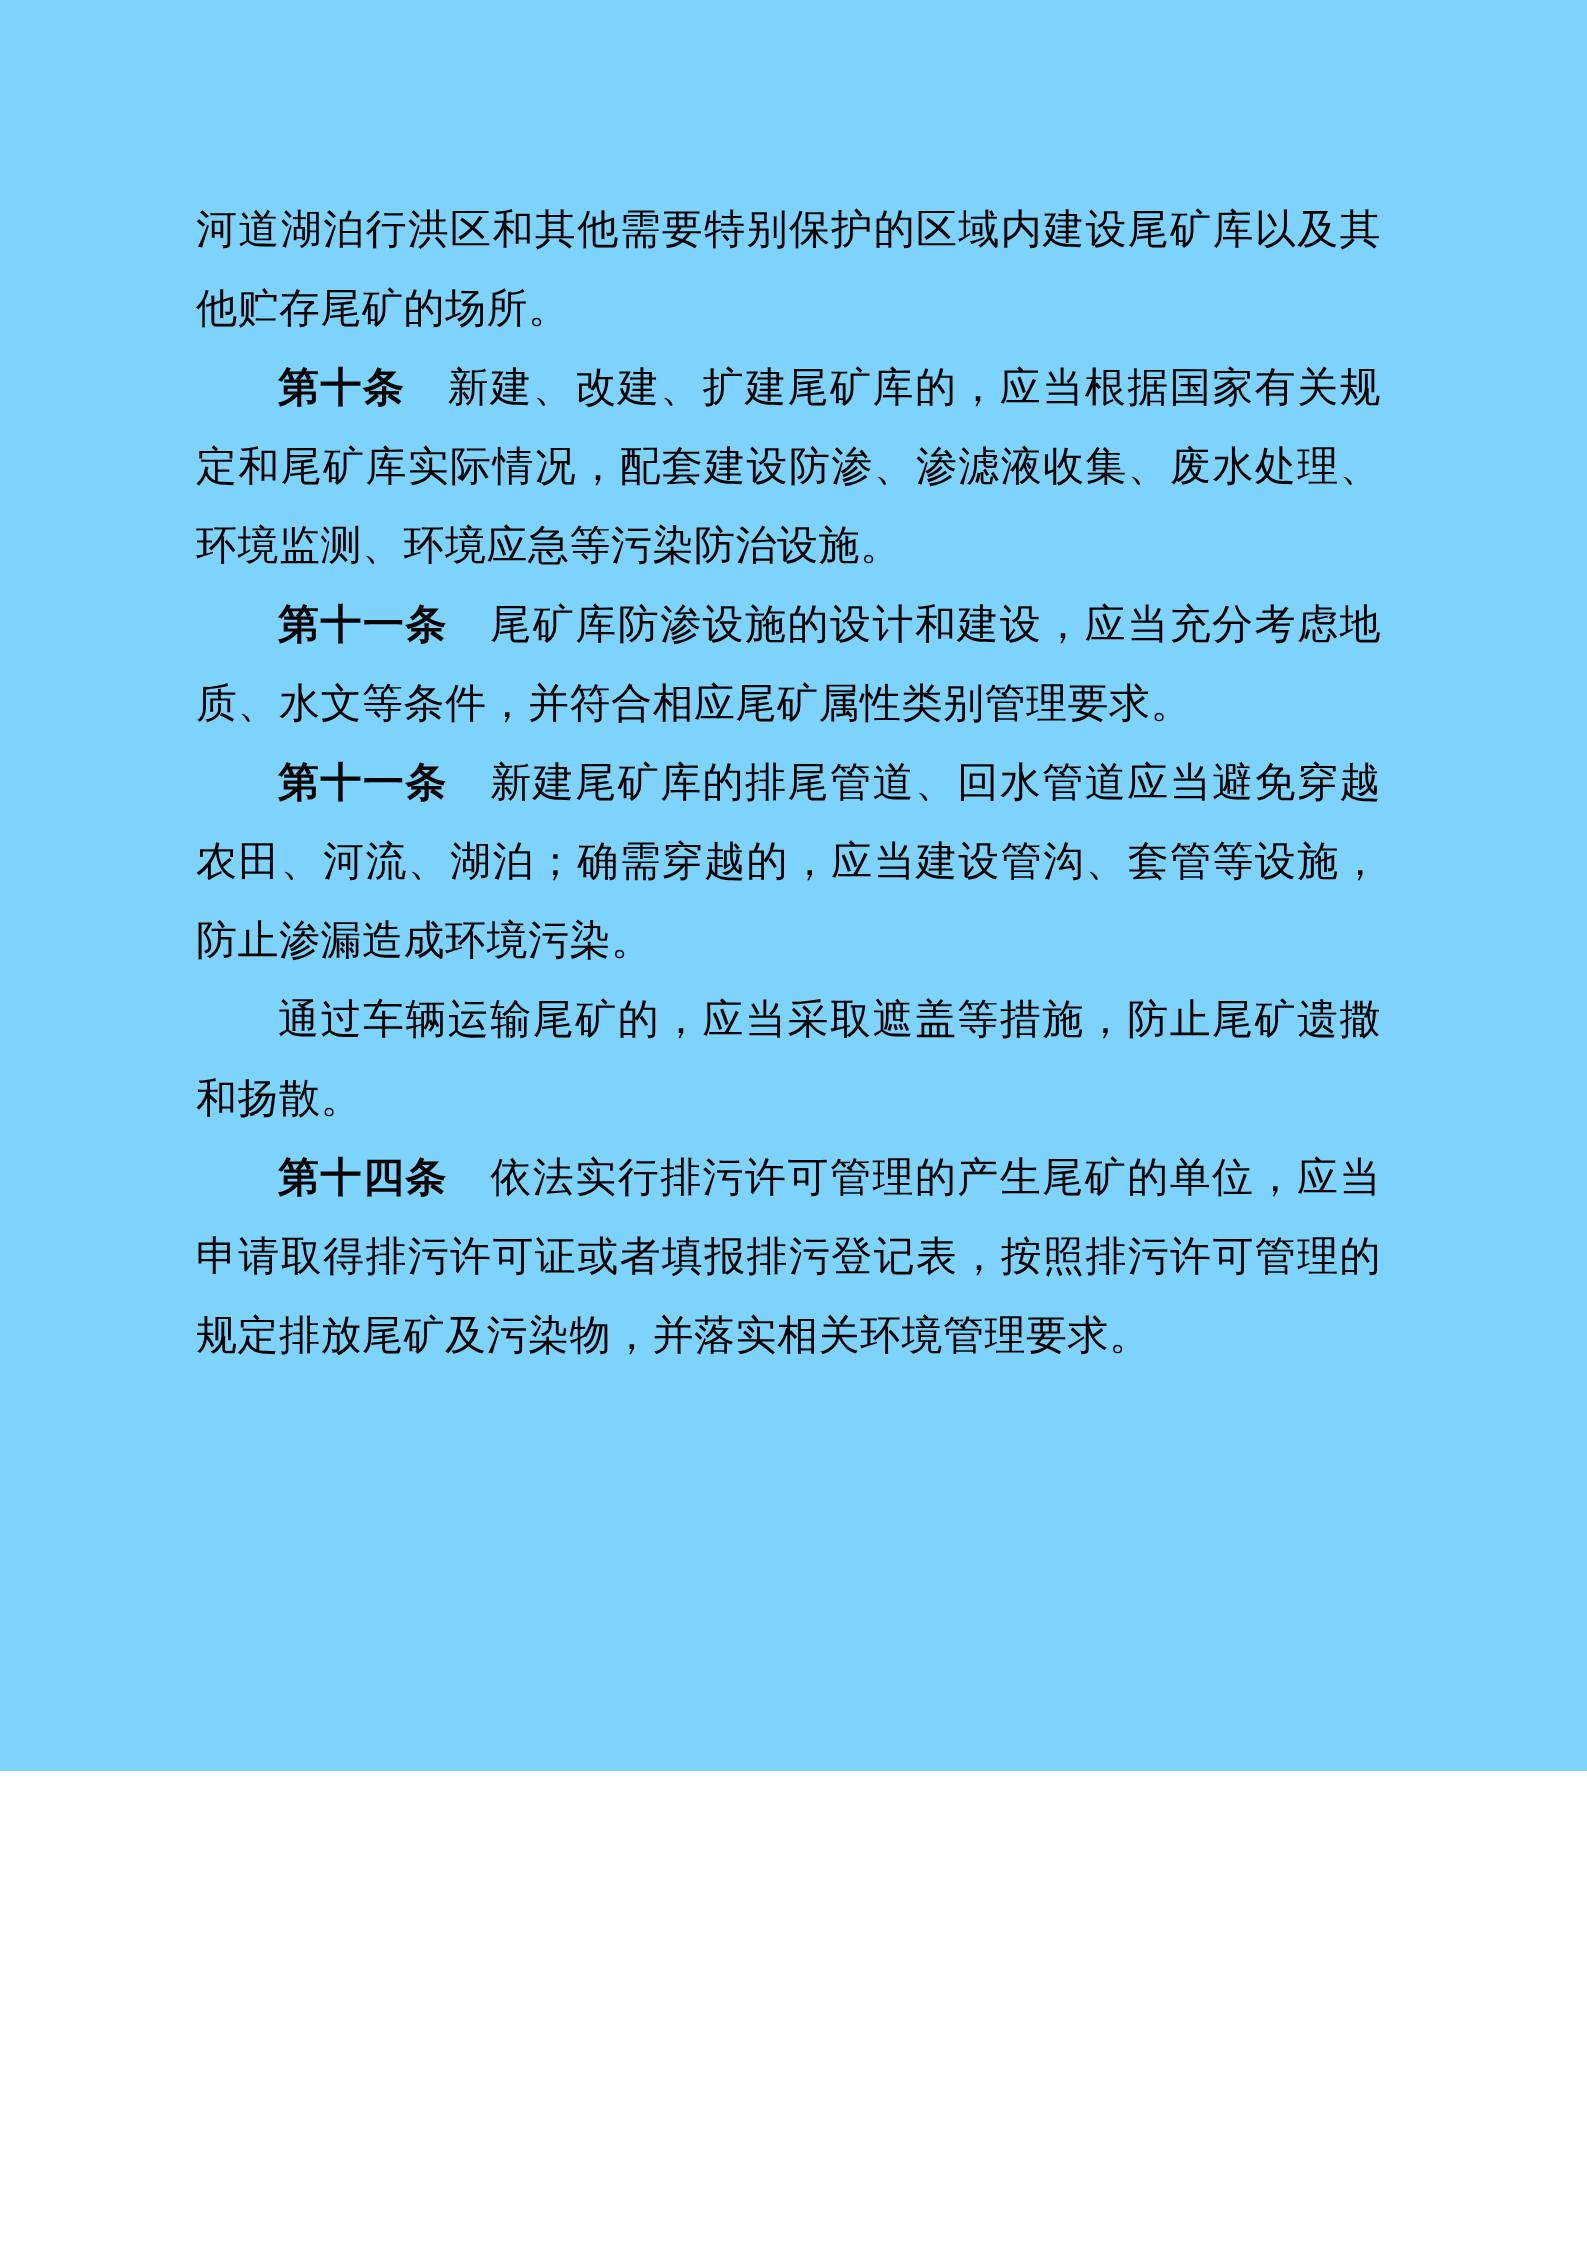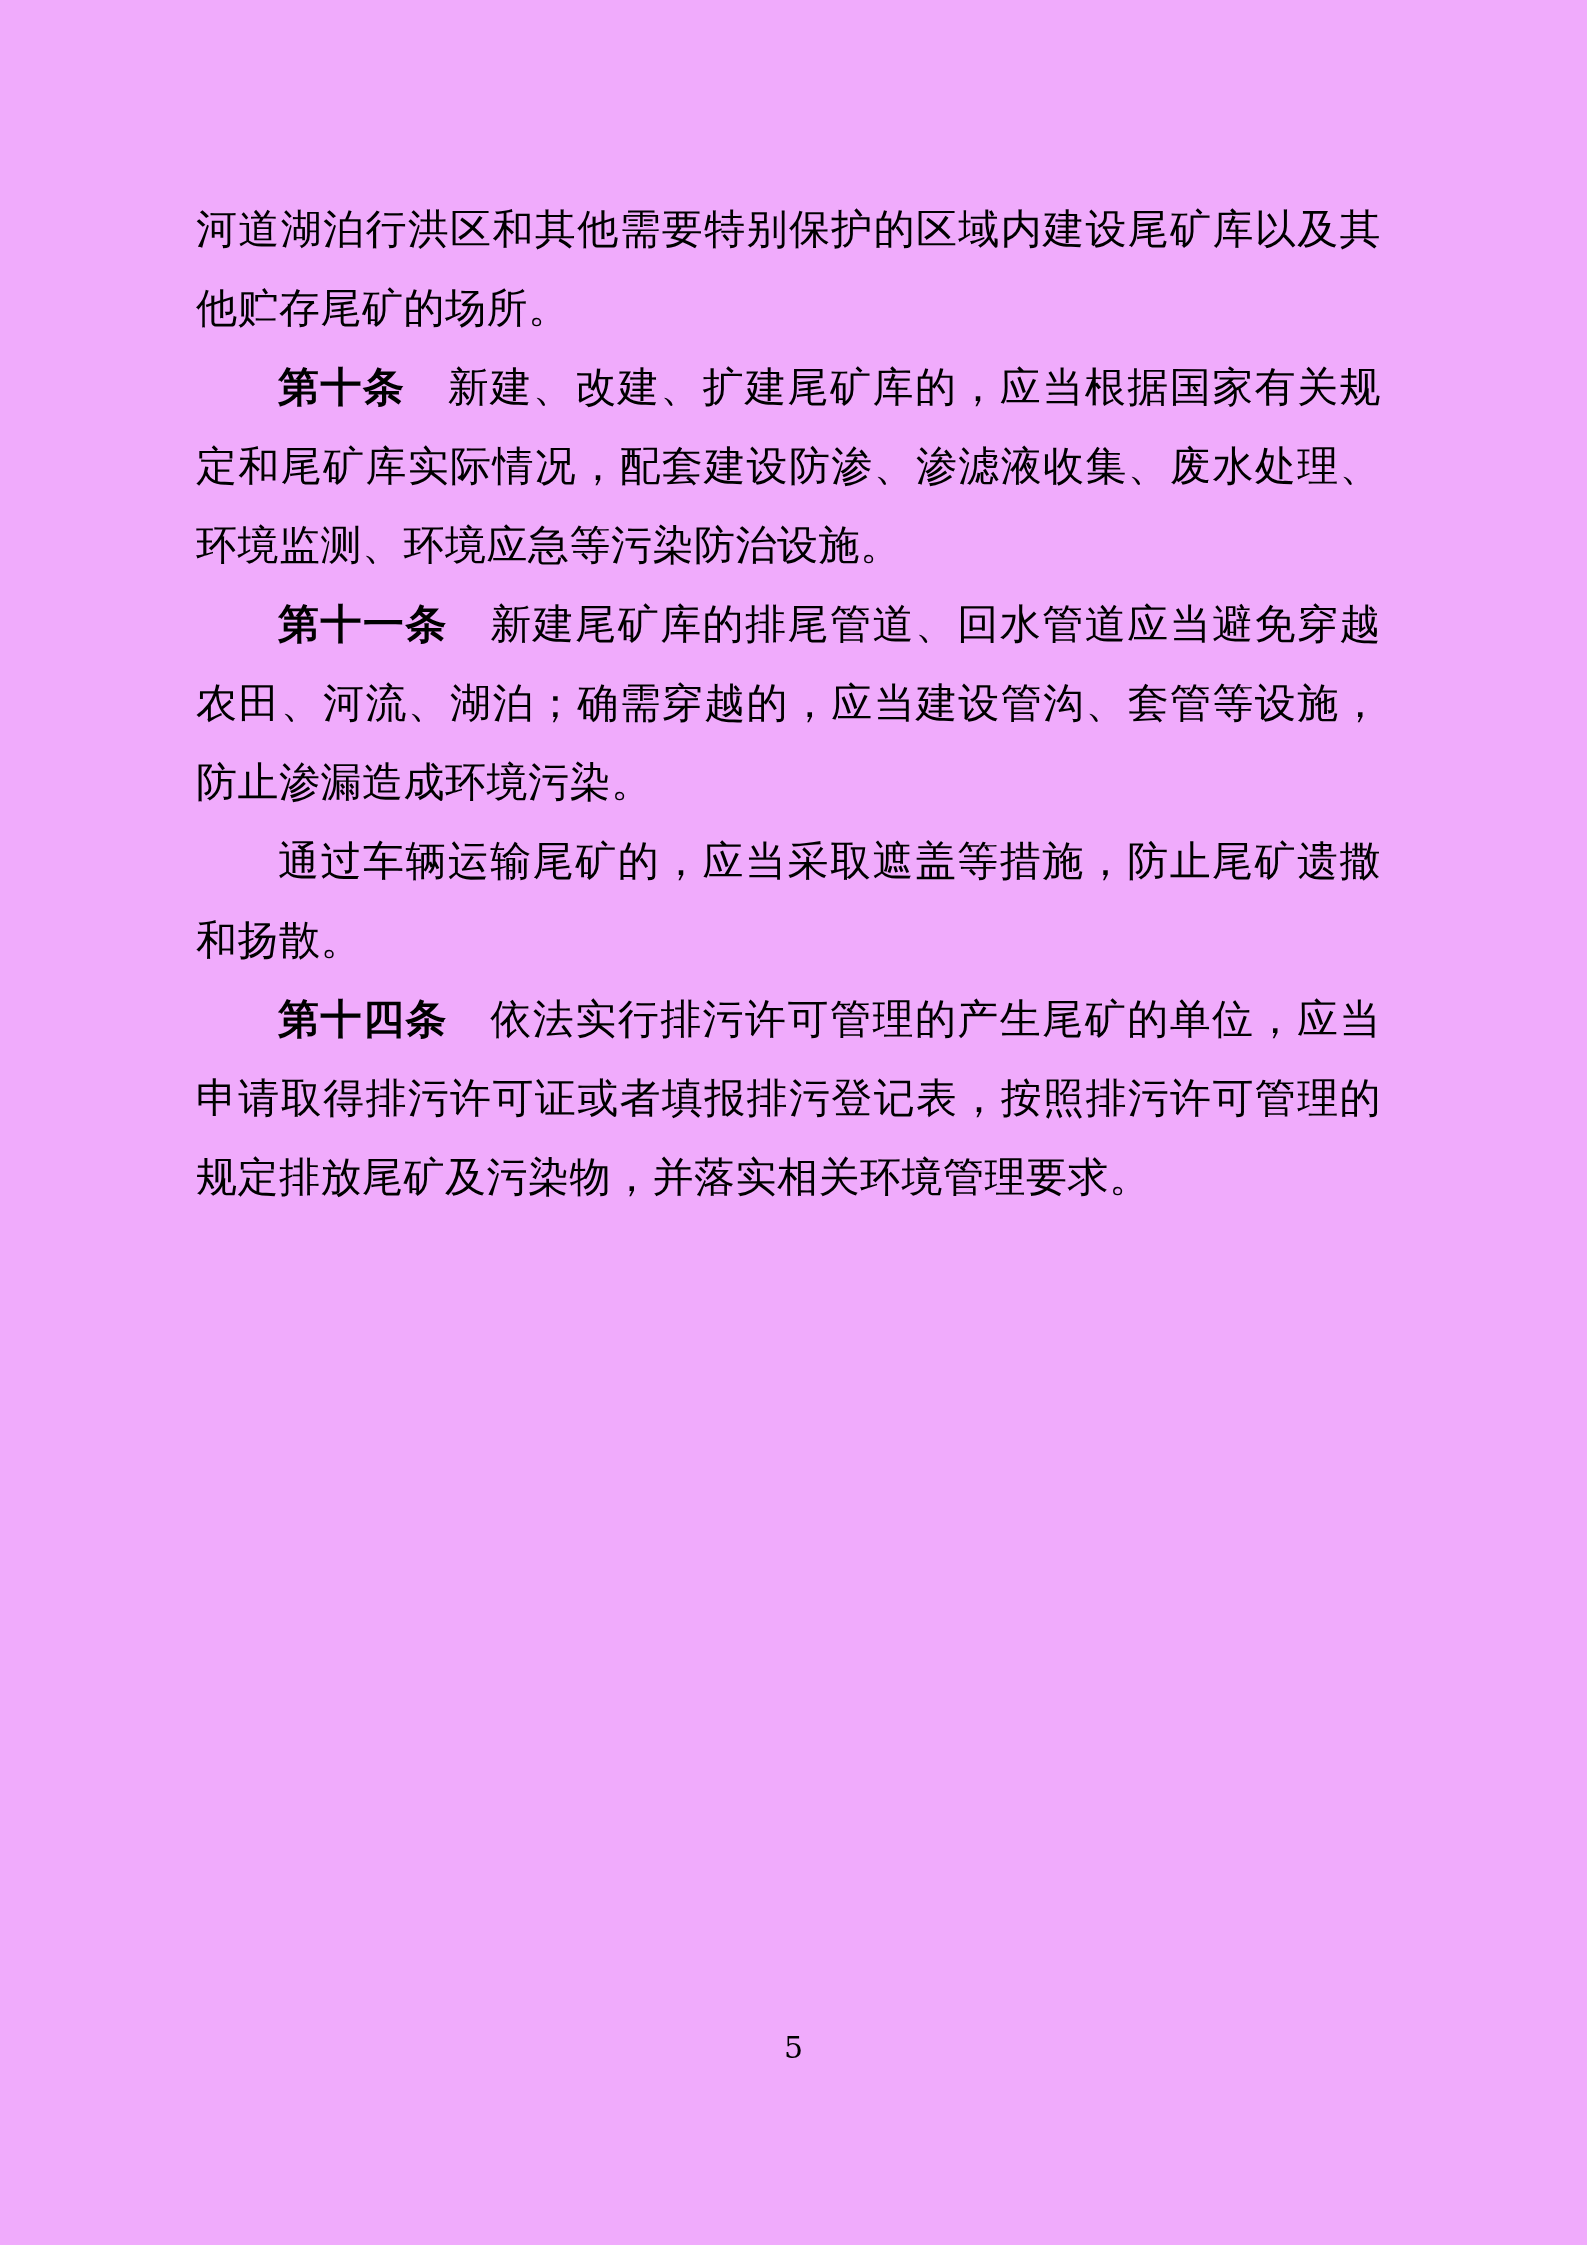--- a/index.html
+++ b/index.html
@@ -7,22 +7,22 @@
     padding: 0;
     background: #ffffff;
   }
   body {
     font-family: "DejaVu Serif", "Liberation Serif", serif;
     color: #000000;
   }
   .page {
     position: relative;
     width: 1587px;
-    height: 2245px;
-    background: #f0abfc;
+    height: 1771px;
+    background: #7dd3fc;
     overflow: hidden;
     box-sizing: border-box;
   }
   .content {
     position: absolute;
     left: 196px;
     top: 190px;
     width: 1185px;
   }
   .para {
@@ -54,20 +54,21 @@
 <body>
 
 <div class="page">
 
   <div class="content">
 
     <p class="para"><span>河道湖泊行洪区和其他需要特别保护的区域内建设尾矿库以及其他贮存尾矿的场所。</span></p>
 
     <p class="para indent"><span class="article-label">第十条</span><span>　新建、改建、扩建尾矿库的，应当根据国家有关规定和尾矿库实际情况，配套建设防渗、渗滤液收集、废水处理、环境监测、环境应急等污染防治设施。</span></p>
 
+    <p class="para indent"><span class="article-label">第十一条</span><span>　尾矿库防渗设施的设计和建设，应当充分考虑地质、水文等条件，并符合相应尾矿属性类别管理要求。</span></p>
 
 
     <p class="para indent"><span class="article-label">第十一条</span><span>　新建尾矿库的排尾管道、回水管道应当避免穿越农田、河流、湖泊；确需穿越的，应当建设管沟、套管等设施，防止渗漏造成环境污染。</span></p>
 
 
     <p class="para indent"><span>通过车辆运输尾矿的，应当采取遮盖等措施，防止尾矿遗撒和扬散。</span></p>
 
     <p class="para indent"><span class="article-label">第十四条</span><span>　依法实行排污许可管理的产生尾矿的单位，应当申请取得排污许可证或者填报排污登记表，按照排污许可管理的规定排放尾矿及污染物，并落实相关环境管理要求。</span></p>
 
   </div>

